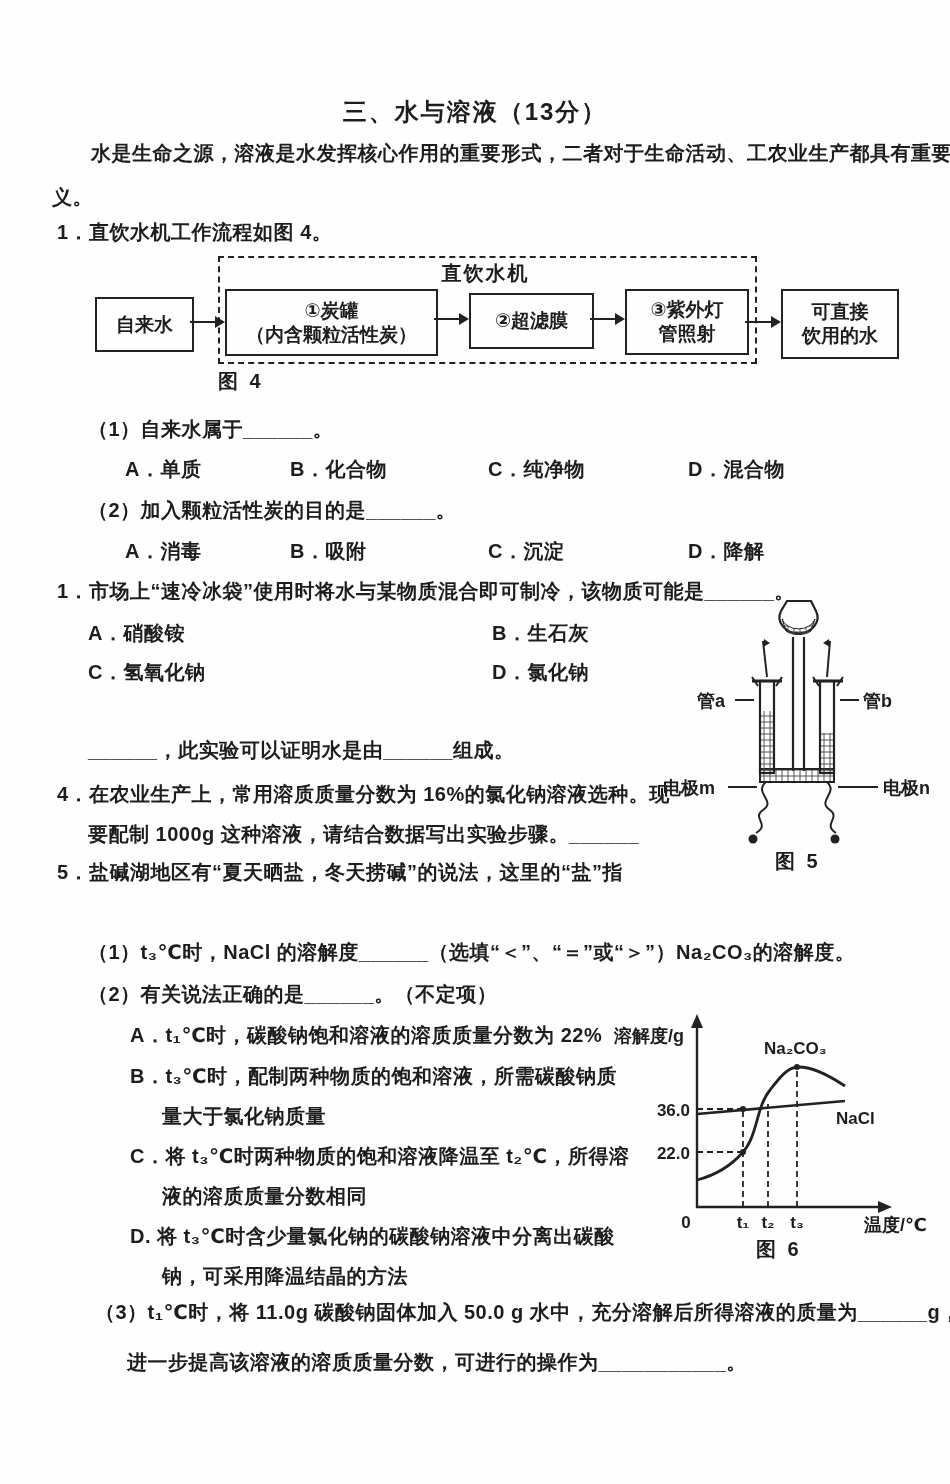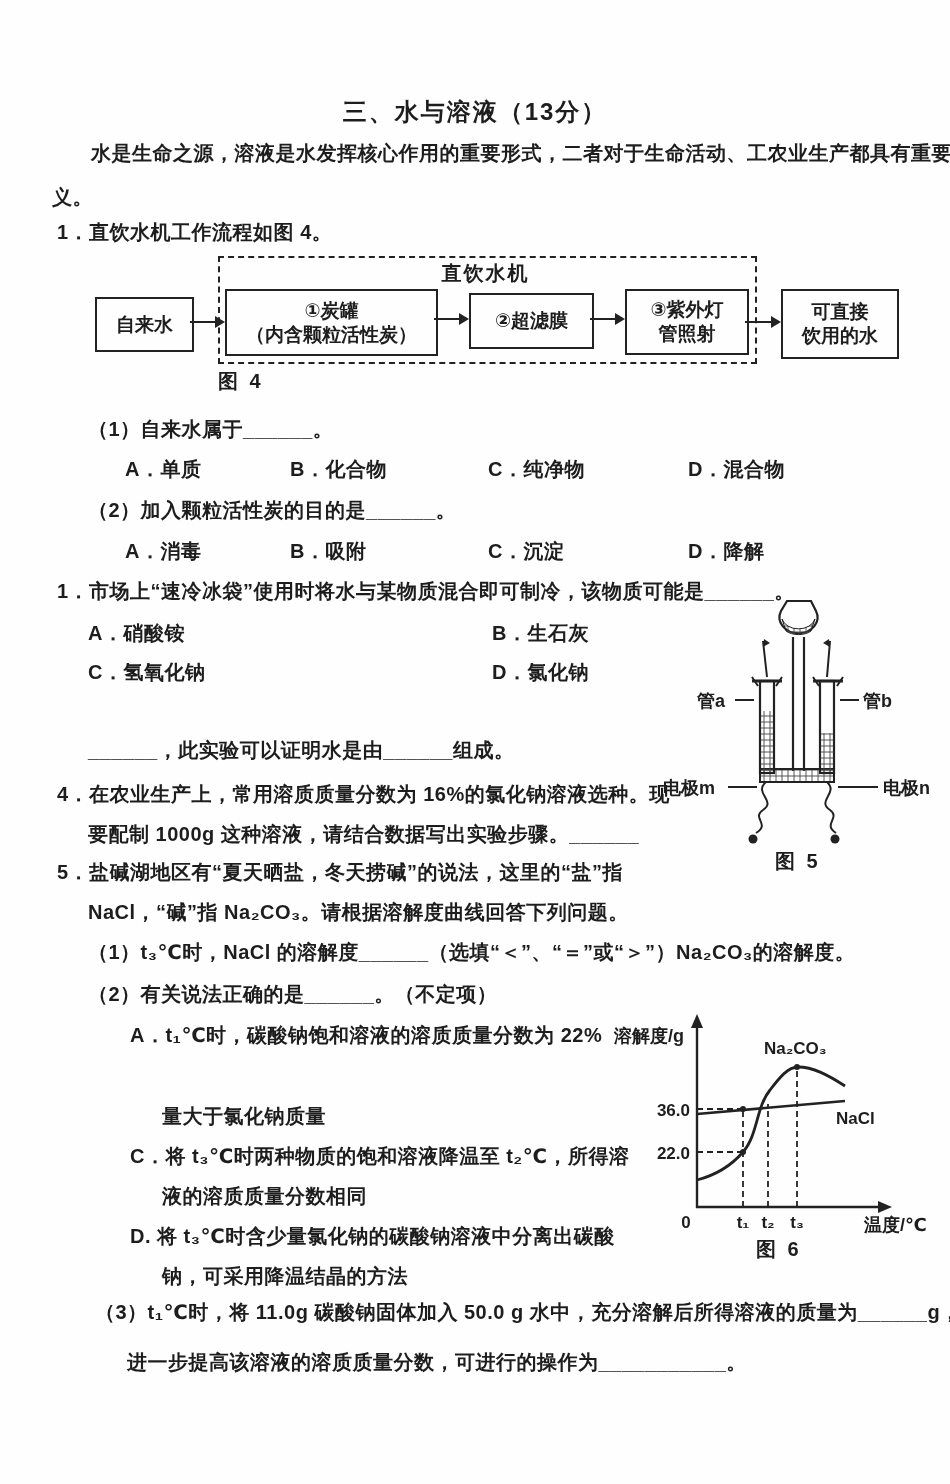--- a/index.html
+++ b/index.html
@@ -71,24 +71,24 @@
   <div class="line" style="left:492px;top:620px">B．生石灰</div>
   <div class="line" style="left:88px;top:659px">C．氢氧化钠</div>
   <div class="line" style="left:492px;top:659px">D．氯化钠</div>
 
   <div class="line" style="left:88px;top:737px">______，此实验可以证明水是由______组成。</div>
 
   <div class="line" style="left:57px;top:781px">4．在农业生产上，常用溶质质量分数为 16%的氯化钠溶液选种。现</div>
   <div class="line" style="left:88px;top:821px">要配制 1000g 这种溶液，请结合数据写出实验步骤。______</div>
 
   <div class="line" style="left:57px;top:859px">5．盐碱湖地区有“夏天晒盐，冬天捞碱”的说法，这里的“盐”指</div>
-  <div class="line" style="left:88px;top:899px">NaCl，“碱”指 Na₂CO₃。请根据溶解度曲线回答下列问题。</div>
   <div class="line" style="left:88px;top:939px">（1）t₃℃时，NaCl 的溶解度______（选填“＜”、“＝”或“＞”）Na₂CO₃的溶解度。</div>
   <div class="line" style="left:88px;top:981px">（2）有关说法正确的是______。（不定项）</div>
   <div class="line" style="left:130px;top:1022px">A．t₁℃时，碳酸钠饱和溶液的溶质质量分数为 22%</div>
+  <div class="line" style="left:130px;top:1063px">B．t₃℃时，配制两种物质的饱和溶液，所需碳酸钠质</div>
   <div class="line" style="left:162px;top:1103px">量大于氯化钠质量</div>
   <div class="line" style="left:130px;top:1143px">C．将 t₃℃时两种物质的饱和溶液降温至 t₂℃，所得溶</div>
   <div class="line" style="left:162px;top:1183px">液的溶质质量分数相同</div>
   <div class="line" style="left:130px;top:1223px">D. 将 t₃℃时含少量氯化钠的碳酸钠溶液中分离出碳酸</div>
   <div class="line" style="left:162px;top:1263px">钠，可采用降温结晶的方法</div>
   <div class="line" style="left:95px;top:1299px">（3）t₁℃时，将 11.0g 碳酸钠固体加入 50.0 g 水中，充分溶解后所得溶液的质量为______g，为了</div>
   <div class="line" style="left:127px;top:1349px">进一步提高该溶液的溶质质量分数，可进行的操作为___________。</div>
 
   <svg style="position:absolute;left:635px;top:593px" width="315" height="290" viewBox="0 0 315 290">
     <defs>

